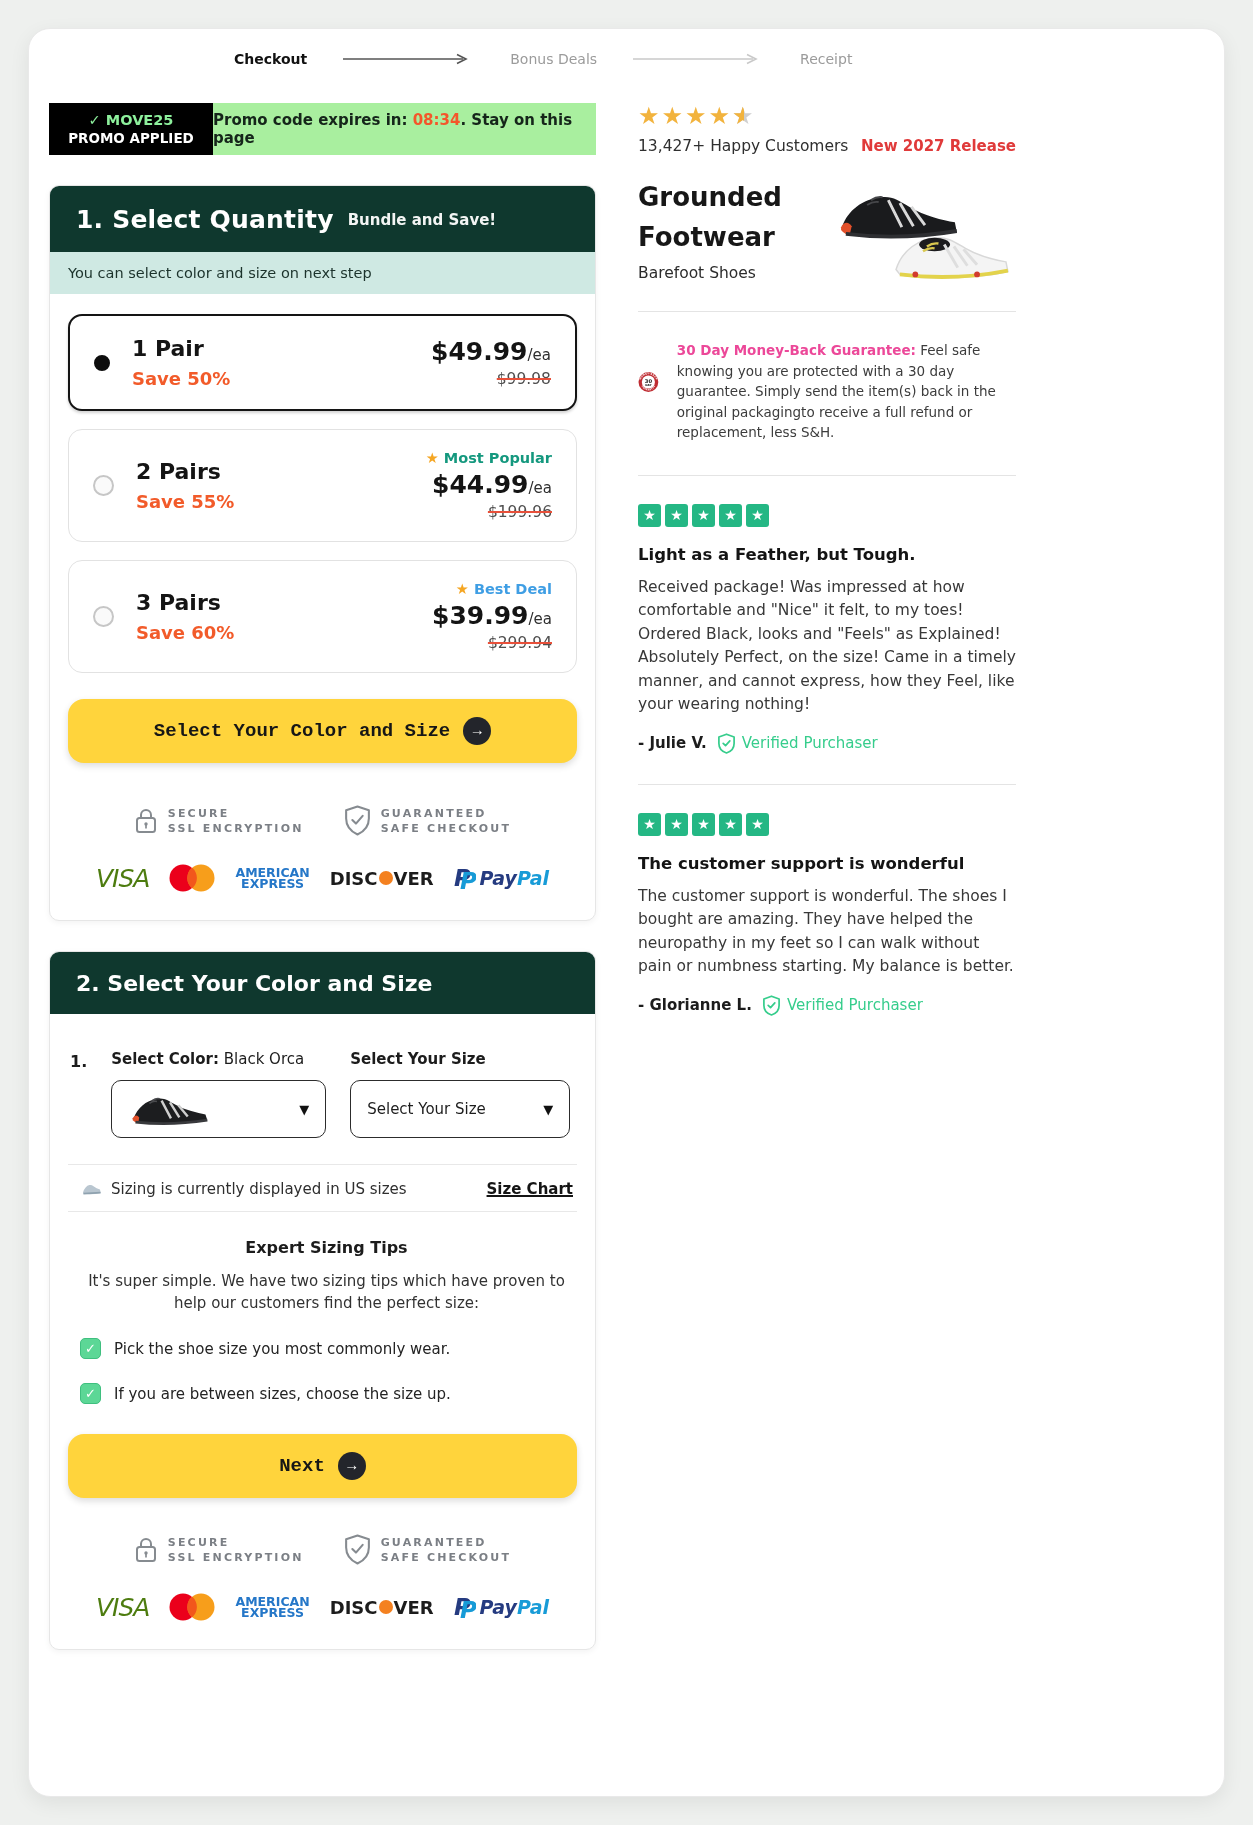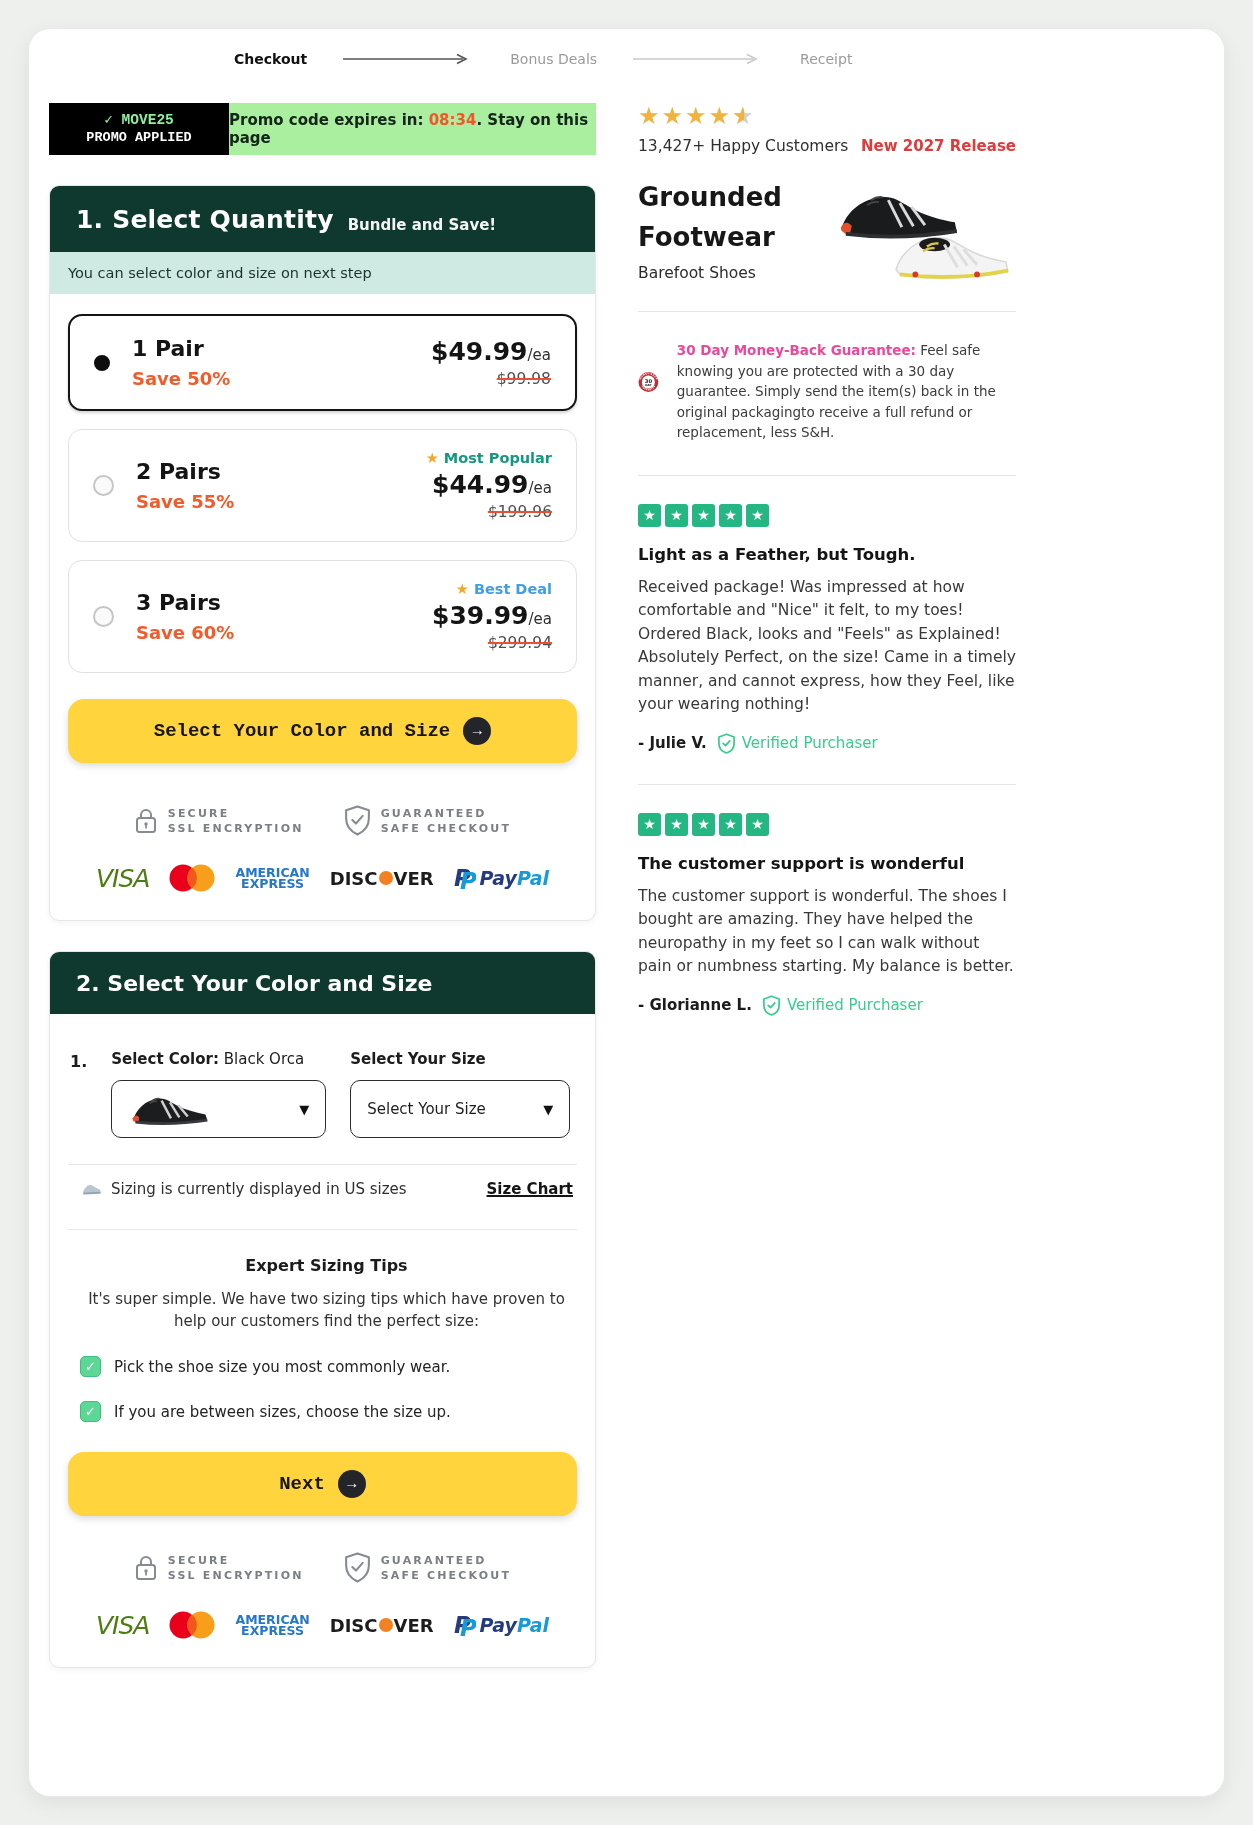--- a/index.html
+++ b/index.html
@@ -10,29 +10,29 @@
   .progress { display:flex; align-items:center; gap:34px; padding:22px 0 0 205px; font-size:14px; }
   .step-active { color:#111; font-weight:600; }
   .step-muted { color:#9b9b9b; }
 
   .columns { display:flex; gap:42px; padding:0 0 0 20px; margin-top:36px; }
   .left-col { width:547px; }
   .right-col { width:378px; }
 
   
   .promo-row { display:flex; height:52px; }
-  .promo-black { width:180px; background:#000; display:flex; flex-direction:column; justify-content:center; align-items:center; line-height:18px;font-family:Liberation Mono, monospace; }
+  .promo-black { width:164px; background:#000; display:flex; flex-direction:column; justify-content:center; align-items:center; line-height:18px; }
   .promo-code { color:#8df09c; font-weight:bold; font-size:14.5px; }
   .promo-applied { color:#fff; font-weight:bold; font-size:13.5px; }
   .promo-green { flex:1; background:#a9ef9f; display:flex; align-items:center; justify-content:center; font-size:15px; font-weight:bold; color:#15251a; }
   .promo-timer { color:#f4562a; }
 
   
   .sec-card { margin-top:30px; border:1px solid #e6e6e6; border-radius:10px; box-shadow:0 2px 6px rgba(0,0,0,.05); overflow:hidden; background:#fff; }
-  .sec-header { background:#0f382e; color:#fff; padding:19px 26px 18px; display:flex; align-items:flex-end; gap:14px; }
+  .sec-header { background:#0f382e; color:#fff; padding:19px 26px 18px; display:flex; align-items:center; gap:14px; }
   .sec-title { font-size:25px; font-weight:bold; letter-spacing:.2px; }
   .sec-title2 { font-size:22px; font-weight:bold; }
   .sec-sub { font-size:15px; font-weight:600; color:#f3f5f4; }
   .sec-note { background:#cfe9e3; color:#1c332c; font-size:14.5px; padding:13px 18px; }
   .sec-body { padding:20px 18px 26px; }
 
   
   .option { display:flex; align-items:center; border:1.5px solid #e2e2e2; border-radius:14px; padding:20px 24px; margin-bottom:18px; background:#fff; cursor:pointer; }
   .option.selected { border:2.5px solid #141414; box-shadow:0 2px 3px rgba(0,0,0,.18); }
   .radio-on { width:9px; height:9px; border:8px solid #0d0d0d; border-radius:50%; background:#fff; flex:none; }
@@ -66,21 +66,21 @@
 
   
   .sel-row { display:flex; gap:24px; padding:8px 0 0 2px; }
   .sel-num { font-size:16px; font-weight:bold; padding-top:2px; }
   .sel-label { font-size:15px; margin-bottom:12px; }
   .sel-label b { font-weight:bold; }
   .dd { height:58px; border:1.7px solid #2c2c2c; border-radius:10px; display:flex; align-items:center; justify-content:space-between; padding:0 16px; background:#fff; cursor:pointer; }
   .dd-color { width:215px; }
   .dd-size { width:220px; font-size:15px; color:#1d1d1d; }
   .caret { font-size:13px; color:#111; }
-  .note-row { margin-top:26px; border-top:1px solid #e8e8e8; border-bottom:1px solid #e8e8e8; padding:15px 4px 31px 14px; display:flex; align-items:center; }
+  .note-row { margin-top:26px; border-top:1px solid #e8e8e8; border-bottom:1px solid #e8e8e8; padding:15px 4px 13px 14px; display:flex; align-items:center; }
   .note-text { font-size:15px; color:#2f2f2f; margin-left:9px; }
   .size-chart { margin-left:auto; font-size:15px; font-weight:bold; color:#141414; text-decoration:underline; text-decoration-thickness:2px; cursor:pointer; }
   .tips { padding:26px 4px 0 12px;text-align:center; }
   .tips-title { font-size:16px; font-weight:bold; }
   .tips-intro { font-size:15px; line-height:22px; color:#323232; margin-top:13px; }
   .check-row { display:flex; align-items:center; gap:13px; margin-top:24px; font-size:15px; color:#242424; }
   .checkbox { width:21px; height:21px; border-radius:5px; background:#5cd796; border:1.5px solid #3fbf7f; color:#fff; font-size:13px; display:flex; align-items:center; justify-content:center; flex:none; }
 
   
   .stars-row { font-size:24px; letter-spacing:2px; line-height:26px; }

